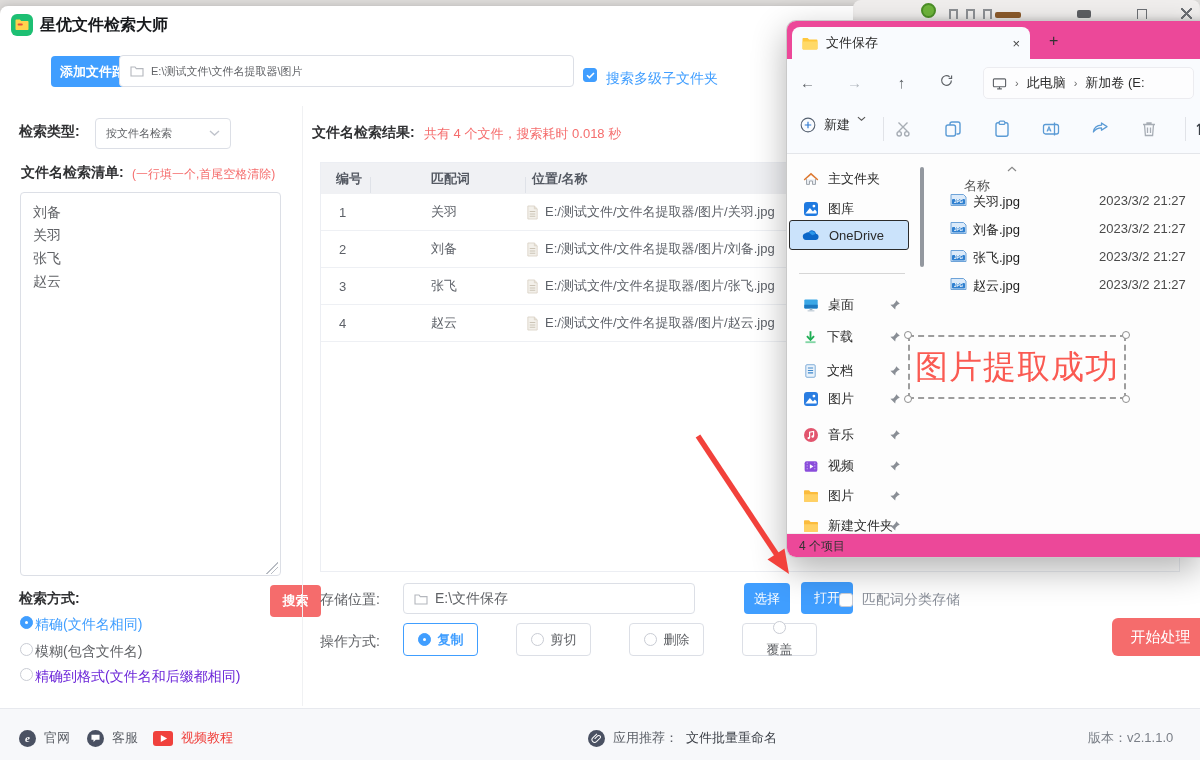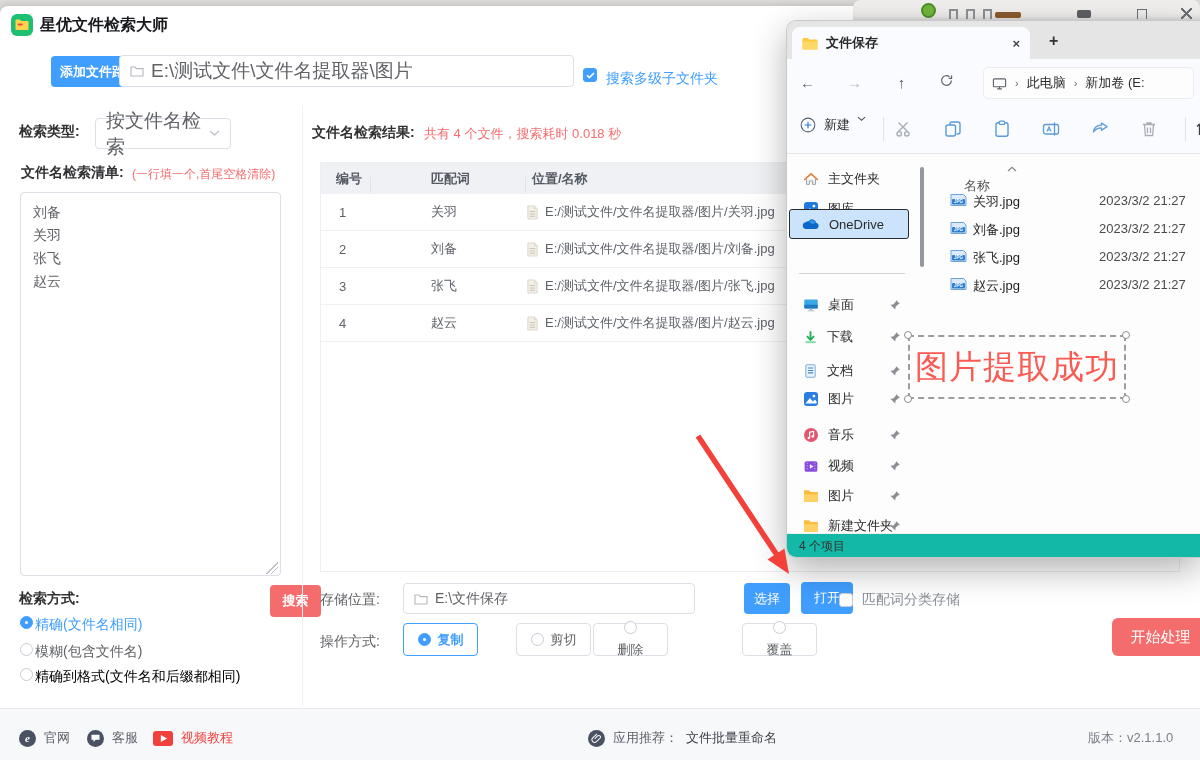--- a/index.html
+++ b/index.html
@@ -5,21 +5,21 @@
   html,body{margin:0;padding:0;background:#e7e5e3;font-family:"Liberation Sans","DejaVu Sans",sans-serif;}
   .stage{position:relative;width:1200px;height:760px;overflow:hidden;background:#dedcda;}
   .abs{position:absolute;}
   
   .app{position:absolute;left:0;top:6px;width:1200px;height:754px;background:#fff;border-radius:8px 8px 0 0;z-index:1;box-shadow:0 0 8px rgba(0,0,0,.18);}
   .app-title{position:absolute;left:40px;top:9px;font-size:16px;font-weight:bold;color:#17191c;}
   .logo{position:absolute;left:11px;top:8px;width:22px;height:22px;border-radius:6px;background:#1dbf73;display:flex;align-items:center;justify-content:center;}
   .btn{display:flex;align-items:center;justify-content:center;border-radius:4px;font-size:13px;cursor:pointer;box-sizing:border-box;margin-left:40px;}
   .btn-blue{background:#409eff;color:#fff;}
   .btn-red{background:#f56c6c;color:#fff;}
-  .inp{box-sizing:border-box;border:1px solid #dcdfe6;border-radius:4px;background:#fff;color:#606266;font-size:19px;font-family:inherit;display:flex;align-items:center;gap:7px;padding:0 10px;}
+  .inp{box-sizing:border-box;border:1px solid #dcdfe6;border-radius:4px;background:#fff;color:#606266;font-size:11px;font-family:inherit;display:flex;align-items:center;gap:7px;padding:0 10px;}
   .lbl{font-size:14px;color:#303133;font-weight:bold;}
   .lbl-n{font-size:14px;color:#606266;}
   .red{color:#f56c6c;}
   .blue{color:#409eff;}
   .gray{color:#8a8f99;}
   .checkbox{width:14px;height:14px;border-radius:3px;box-sizing:border-box;display:inline-flex;align-items:center;justify-content:center;flex:0 0 auto;}
   .checkbox.on{background:#409eff;border:1px solid #409eff;}
   .checkbox.off{background:#fff;border:1px solid #c9ccd4;}
   .radio{width:13px;height:13px;border-radius:50%;box-sizing:border-box;display:inline-block;flex:0 0 auto;}
   .radio.on{background:#409eff;border:1px solid #409eff;position:relative;}
@@ -40,42 +40,42 @@
   .rrow .c3{display:flex;align-items:center;gap:6px;}
   .op-box{position:absolute;height:33px;width:75px;border:1px solid #dcdfe6;border-radius:4px;display:flex;align-items:center;justify-content:center;gap:7px;font-size:13px;color:#606266;box-sizing:border-box;background:#fff;cursor:pointer;}
   .op-box.sel{border-color:#409eff;color:#409eff;}
   
   .footer{position:absolute;left:0;top:702px;width:1200px;height:58px;background:#f7f8fa;border-top:1px solid #e7e9ee;}
   .f-item{position:absolute;display:flex;align-items:center;gap:8px;font-size:13px;color:#5d6168;top:0;height:58px;}
   .f-circ{width:17px;height:17px;border-radius:50%;background:#4a5162;display:flex;align-items:center;justify-content:center;color:#fff;font-size:11px;font-weight:bold;flex:0 0 auto;}
   .f-video{width:20px;height:15px;border-radius:3px;background:#f0413c;display:flex;align-items:center;justify-content:center;flex:0 0 auto;}
   
   .explorer{position:absolute;left:786px;top:20px;width:414px;height:538px;z-index:3;border-radius:10px 0 0 10px;background:#fdfdfd;box-shadow:0 12px 34px rgba(0,0,0,.3);border:1px solid #c9c9c9;border-right:none;box-sizing:border-box;overflow:hidden;font-size:13px;color:#2b2b2b;}
-  .tabstrip{position:absolute;left:0;top:0;width:100%;height:38px;background:#e5e5e5;font-weight:bold;}
+  .tabstrip{position:absolute;left:0;top:0;width:100%;height:38px;background:#ec4899;}
   .tab{position:absolute;left:5px;top:6px;width:238px;height:32px;background:#f9fbfe;border-radius:8px 8px 0 0;display:flex;align-items:center;padding:0 10px;box-sizing:border-box;gap:8px;}
   .tab-close{margin-left:auto;color:#444;font-size:13px;cursor:pointer;}
   .newtab{position:absolute;left:262px;top:12px;color:#333;font-size:16px;cursor:pointer;line-height:16px;}
   .navbar{position:absolute;left:0;top:38px;width:100%;height:46px;background:#f9fbfe;display:flex;align-items:center;}
   .nav-ico{width:17px;text-align:center;font-size:15px;color:#5f6368;cursor:pointer;}
   .addr{position:absolute;left:196px;top:8px;right:6px;height:30px;background:#fdfdfe;border:1px solid #ececf0;border-radius:5px;display:flex;align-items:center;gap:8px;padding:0 8px;white-space:nowrap;overflow:hidden;}
   .crumb-sep{color:#666;font-size:11px;}
   .toolbar{position:absolute;left:0;top:84px;width:100%;height:48px;background:#f9fbfe;border-bottom:1px solid #e4e6ea;display:flex;align-items:center;}
   .tool{position:absolute;top:14px;width:20px;height:20px;cursor:pointer;}
   .tb-sep{position:absolute;top:12px;width:1px;height:24px;background:#e1e3e8;}
   .ex-side-item{position:absolute;left:2px;width:120px;height:30px;display:flex;align-items:center;gap:9px;padding-left:14px;box-sizing:border-box;cursor:pointer;white-space:nowrap;overflow:hidden;}
   .ex-side-item.sel{background:#cbe3fb;border:1px solid #2b2b2b;border-radius:3px;}
   .pin{position:absolute;left:102px;width:12px;height:12px;}
   .ex-divider{position:absolute;left:12px;width:106px;height:1px;background:#d6d6d6;}
   .side-scroll{position:absolute;left:133px;top:146px;width:4px;height:100px;border-radius:2px;background:#93989f;}
   .fl-head{position:absolute;left:152px;top:138px;right:0;height:27px;color:#555;margin-top:13px;}
   .fl-row{position:absolute;left:152px;right:0;height:28px;}
   .fl-ico{position:absolute;left:10px;top:5px;}
   .fl-name{position:absolute;left:34px;top:6px;font-size:13px;color:#1f1f1f;}
   .fl-date{position:absolute;left:160px;top:6px;font-size:13px;color:#4a4a4a;}
-  .statusbar{position:absolute;left:0;top:512px;width:100%;height:26px;background:#14b8a6;border-top:1px solid #f0f0f0;display:flex;align-items:center;padding-left:12px;font-size:12px;color:#333;box-sizing:border-box;}
+  .statusbar{position:absolute;left:0;top:512px;width:100%;height:26px;background:#ec4899;border-top:1px solid #f0f0f0;display:flex;align-items:center;padding-left:12px;font-size:12px;color:#333;box-sizing:border-box;}
   
   .sliver{position:absolute;left:853px;top:0;width:347px;height:20px;background:#f1efee;border-radius:8px 8px 0 0;z-index:2;box-shadow:inset 0 -5px 7px -5px rgba(0,0,0,.2);}
   .sliver div{position:absolute;}
   
   .callout{position:absolute;left:908px;top:335px;width:218px;height:64px;border:2px dashed #9d9d9d;box-sizing:border-box;display:flex;align-items:center;justify-content:center;z-index:6;background:transparent;}
   .callout-text{font-size:33px;color:#fa5a52;letter-spacing:1px;white-space:nowrap;}
   .handle{position:absolute;width:8px;height:8px;border-radius:50%;background:#fff;border:1.5px solid #8f8f8f;box-sizing:border-box;z-index:7;}
   .arrow-svg{position:absolute;left:0;top:0;width:1200px;height:760px;z-index:8;pointer-events:none;}
   .icon{display:inline-flex;align-items:center;justify-content:center;flex:0 0 auto;}
 </style>
@@ -148,21 +148,21 @@
         <div class="mode-row" style="left: 20px; top: 610px;">
           <span class="radio on"></span>
           <span class="blue" style="color: rgb(64, 158, 255);">精确(文件名相同)</span>
         </div>
         <div class="mode-row" style="left: 20px; top: 637px;">
           <span class="radio off"></span>
           <span style="color: rgb(96, 98, 102);">模糊(包含文件名)</span>
         </div>
         <div class="mode-row" style="left: 20px; top: 662px;">
           <span class="radio off"></span>
-          <span style="color: #000000;">精确到格式(文件名和后缀都相同)</span>
+          <span style="color: #6d28d9;">精确到格式(文件名和后缀都相同)</span>
         </div>
       </div>
 
     <div class="abs" style="left:302px;top:100px;width:1px;height:600px;background:#f0f1f3;"></div>
     <div class="lbl abs" style="left:312px;top:118px;">文件名检索结果:</div>
     <div class="red abs" style="left:424px;top:119px;font-size:13px;">共有 4 个文件，搜索耗时 0.018 秒</div>
 
     <div class="rtable">
       <div class="rhead">
         <div class="hc sep">编号</div>
@@ -248,21 +248,21 @@
     <div class="lbl-n abs" style="left:320px;top:627px;">操作方式:</div>
     <div id="op-list">
         <div class="op-box sel" style="left: 403px; top: 617px;">
           <span class="radio on"></span>
           <span style="font-weight: bold;">复制</span>
         </div>
         <div class="op-box" style="left: 516px; top: 617px;">
           <span class="radio off"></span>
           <span>剪切</span>
         </div>
-        <div class="op-box" style="left: 593px; top: 617px; flex-direction: column;">
+        <div class="op-box" style="left: 629px; top: 617px;">
           <span class="radio off"></span>
           <span>删除</span>
         </div>
         <div class="op-box" style="left: 742px; top: 617px; flex-direction: column;">
           <span class="radio off"></span>
           <span>覆盖</span>
         </div>
       </div>
     <div class="btn btn-red abs" style="left:1072px;top:612px;width:97px;height:38px;border-radius:6px;font-size:15px;">开始处理</div>
 
@@ -415,21 +415,21 @@
         <div class="ex-side-item" style="top: 173px;">
           <span class="icon">
             <svg width="16" height="16" viewBox="0 0 16 16">
               <rect x="1" y="1" width="14" height="14" rx="3" fill="#1f7ae0"></rect>
               <circle cx="10.9" cy="5.1" r="1.4" fill="#fff"></circle>
               <path d="M2.4 12.6 6.9 7l3 3.5 2-2 1.7 2v2.1z" fill="#fff"></path>
             </svg>
           </span>
           <span>图库</span>
         </div>
-        <div class="ex-side-item sel" style="top: 188px; padding-left: 11px;">
+        <div class="ex-side-item sel" style="top: 199px; padding-left: 11px;">
           <span class="icon">
             <svg width="19" height="13" viewBox="0 0 20 14">
               <path d="M8 3.4A4.4 4.4 0 0 1 16 5a3.5 3.5 0 0 1-.6 6.9H5.1A3.7 3.7 0 0 1 4.6 4.6 4.5 4.5 0 0 1 8 3.4z" fill="#0c67c8"></path>
               <path d="M8.3 3.9a4 4 0 0 1 7 1.5l-3.5 1.2-3.5-2.7z" fill="#2b96ea"></path>
             </svg>
           </span>
           <span>OneDrive</span>
         </div>
         <div class="ex-divider" style="top: 252px;"></div>
         <div class="ex-side-item" style="top: 269px;">

